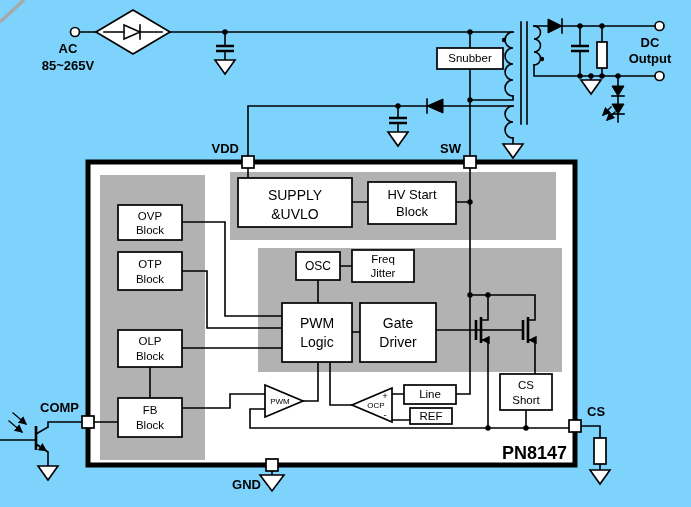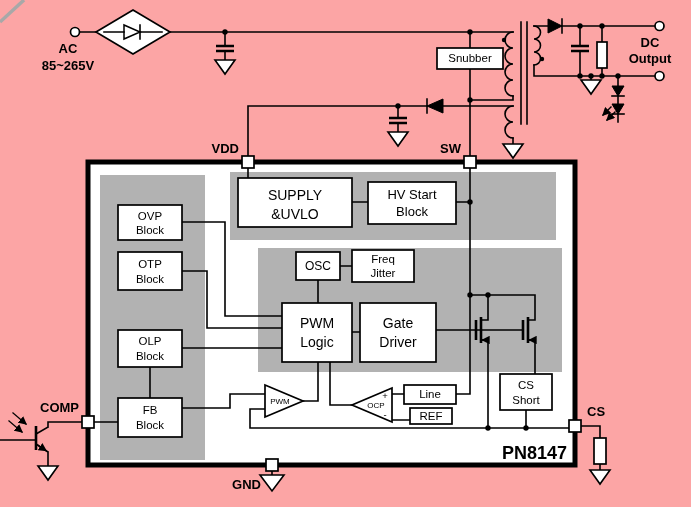--- a/index.html
+++ b/index.html
@@ -1,16 +1,16 @@
 <!DOCTYPE html>
 <html><head>
 <meta charset="utf-8">
 <style>
   html,body{margin:0;padding:0;background:#fff;}
-  #stage{position:relative;width:691px;height:507px;background:#fca5a5;overflow:hidden;}
+  #stage{position:relative;width:691px;height:507px;background:#7dd3fc;overflow:hidden;}
   svg{display:block;}
   .w{stroke:#000;stroke-width:1.6;fill:none;stroke-linecap:square;}
   .thin{stroke-width:1.3;}
   .bar{stroke:#000;stroke-width:2.6;fill:none;stroke-linecap:butt;}
   .blk{fill:#ffffff;stroke:#000;stroke-width:1.7;}
   .gry{fill:#b2b2b2;stroke:none;}
   .ic{fill:#ffffff;stroke:#000;stroke-width:5;}
   .pin{fill:#ffffff;stroke:#000;stroke-width:1.7;}
   .gnd{fill:#ffffff;stroke:#000;stroke-width:1.6;}
   .dot{fill:#000;stroke:none;}

